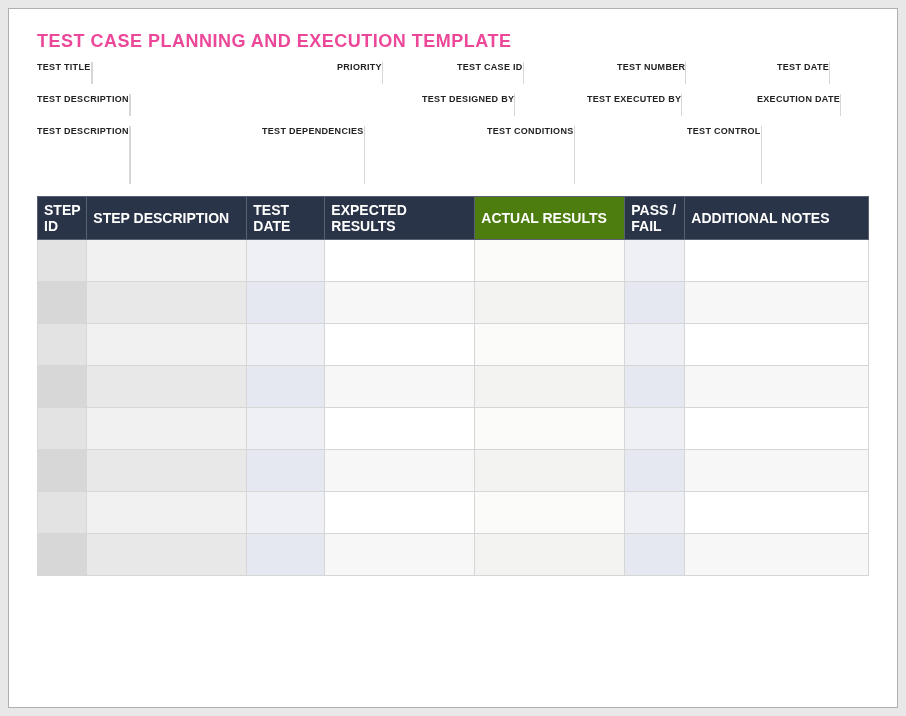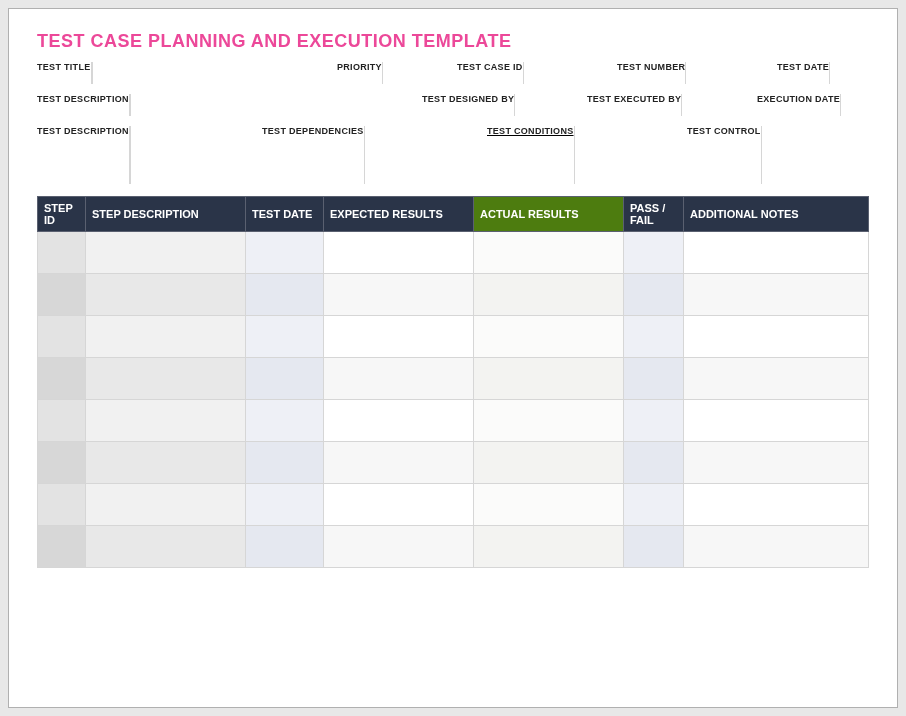--- a/index.html
+++ b/index.html
@@ -64,29 +64,29 @@
 
     
     .r2 .f1 { flex: 0 0 385px; }
     .r2 .f2 { flex: 0 0 165px; }
     .r2 .f3 { flex: 0 0 170px; }
     .r2 .f4 { flex: 1; }
 
     
     .r3 .f1 { flex: 0 0 225px; }
     .r3 .f2 { flex: 0 0 225px; }
-    .r3 .f3 { flex: 0 0 200px; text-decoration: underline; }
+    .r3 .f3 { flex: 0 0 200px; }
     .r3 .f4 { flex: 1; }
 
     
     .steps-table { width: 100%; border-collapse: collapse; margin-top: 12px; }
     .steps-table th {
       background: #2a3448;
       color: #ffffff;
-      font-size: 11px;
+      font-size: 14px;
       font-weight: bold;
       text-align: left;
       padding: 5px 6px;
       border: 1px solid #5a6070;
     }
     .steps-table th.light {
       background: #4d7c0f;
     }
     .steps-table td {
       border: 1px solid #d6d6d6;

